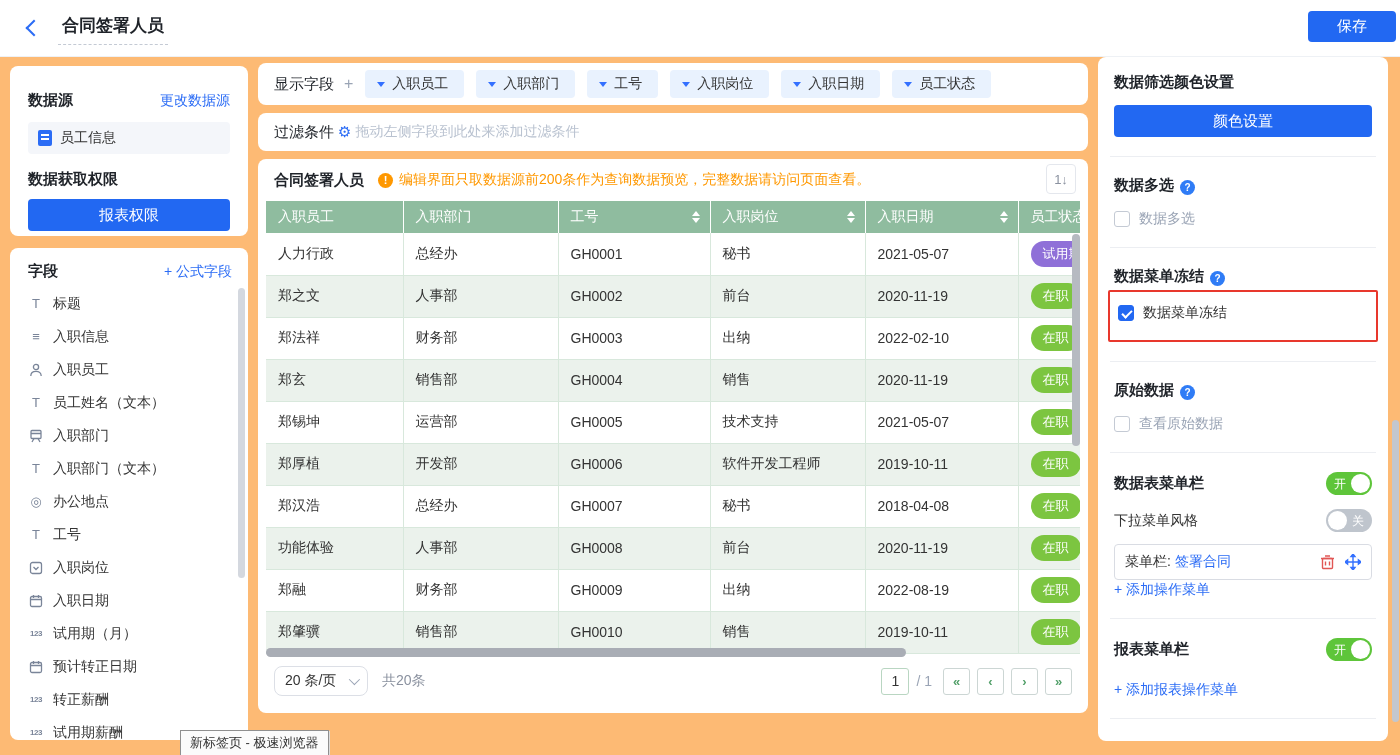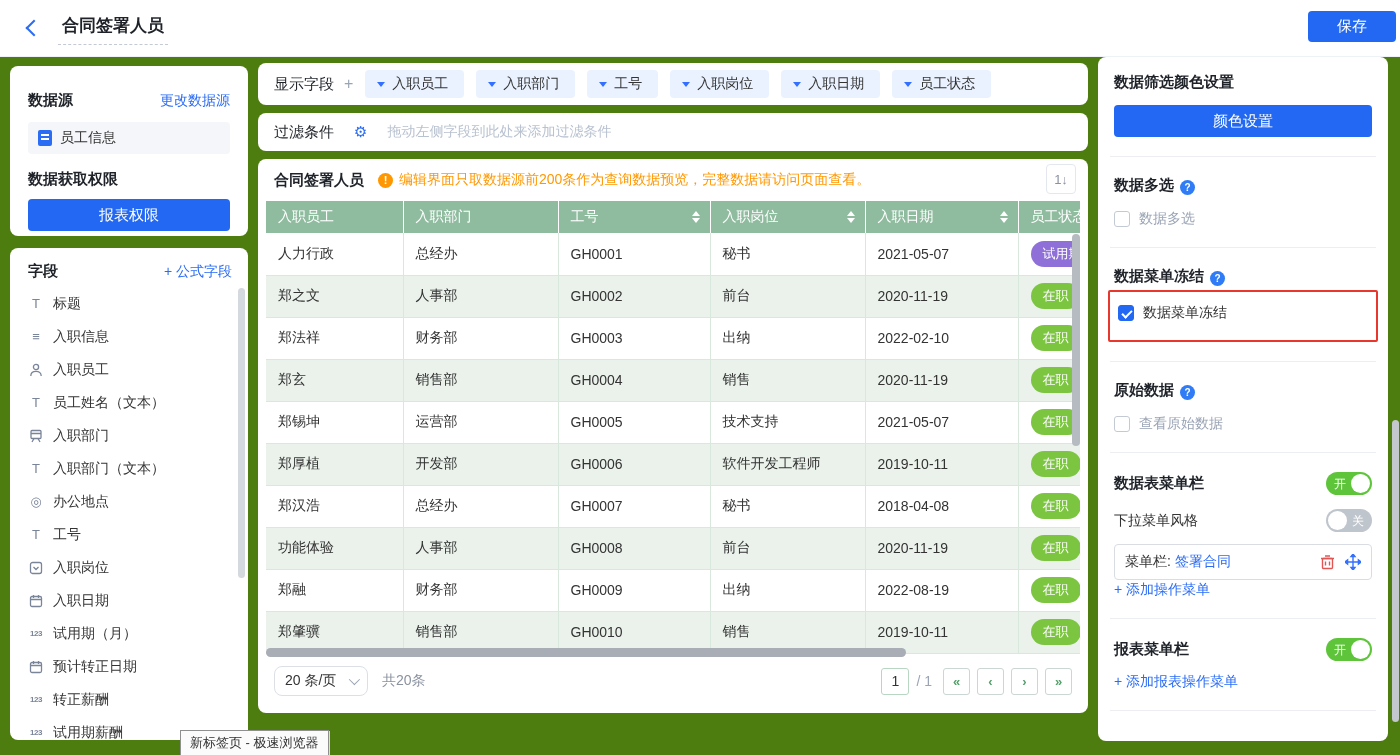--- a/index.html
+++ b/index.html
@@ -1,18 +1,18 @@
 <!DOCTYPE html>
 <html><head>
 <meta charset="utf-8">
 <style>
   * { margin:0; padding:0; box-sizing:border-box; }
   html,body { width:1400px; height:755px; overflow:hidden;
     font-family:"Liberation Sans","DejaVu Sans",sans-serif; }
-  #app { position:relative; width:1400px; height:755px; background:#4d7c0f; overflow:hidden; }
+  #app { position:relative; width:1400px; height:755px; background:#fdba74; overflow:hidden; }
 
   
   .topbar { position:absolute; left:0; top:0; right:0; height:57px; background:#fff;
     border-bottom:1px solid #eef1f5; display:flex; align-items:center; padding:0 0 0 28px; }
   .back-btn { width:12px; height:12px; border-left:2px solid #2b6cf5; border-bottom:2px solid #2b6cf5;
     transform:rotate(45deg); cursor:pointer; flex:0 0 auto; }
   .page-title { margin-left:18px; font-size:17px; font-weight:bold; color:#1f2329;
     border-bottom:1px dashed #c4cad4; padding:2px 4px 7px 4px; }
   .save-btn { position:absolute; right:4px; top:11px; width:88px; height:31px; background:#2268f2;
     color:#fff; font-size:15px; border:none; border-radius:4px; cursor:pointer; }
@@ -52,21 +52,21 @@
     align-items:center; padding:0 16px; gap:10px; }
   .lbl { font-size:15px; color:#1f2329; font-weight:bold; white-space:nowrap; }
   .plus-gray { color:#9aa4b5; font-size:16px; margin-right:2px; cursor:pointer; }
   .chips { display:flex; gap:12px; }
   .chip { height:28px; background:#e9f2fe; border-radius:4px; display:flex; align-items:center;
     padding:0 16px 0 12px; gap:7px; font-size:14px; color:#333; cursor:pointer; white-space:nowrap; }
   .chip .caret { width:0; height:0; border-left:4px solid transparent; border-right:4px solid transparent;
     border-top:5px solid #3370ff; }
 
   .card-filter { left:258px; top:113px; width:830px; height:38px; display:flex;
-    align-items:center; padding:0 16px; gap:20px; }
+    align-items:center; padding:0 16px; gap:4px; }
   .gear { color:#2b6cf5; font-size:15px; }
   .filter-ph { color:#b9c2d0; font-size:14px; }
 
   .card-table { left:258px; top:159px; width:830px; height:554px; padding:0 8px; overflow:hidden; }
   .table-titlebar { height:42px; display:flex; align-items:center; padding:0 8px; gap:14px; position:relative;}
   .warn { display:flex; align-items:center; gap:6px; }
   .warn-ic { width:15px; height:15px; border-radius:50%; background:#ff9800; color:#fff;
     font-size:11px; font-weight:bold; display:flex; align-items:center; justify-content:center; flex:0 0 auto;}
   .warn-txt { color:#ff9800; font-size:14px; }
   .sort-tool { position:absolute; right:4px; top:5px; width:30px; height:30px; border:1px solid #e4e7ed;
@@ -525,20 +525,20 @@
 
     <div class="toggle-row">
       <span class="sec-title">
         <span>报表菜单栏</span>
       </span>
       <span class="toggle on" id="tg-report">
         <span class="t-lbl">开</span>
           <span class="knob"></span>
       </span>
     </div>
-    <a class="link add-link" style="margin-top:12px">+ 添加报表操作菜单</a>
+    <a class="link add-link" style="margin-top:20px">+ 添加报表操作菜单</a>
 
     <hr class="divider">
   </div>
 
   <div class="tooltip">新标签页 - 极速浏览器</div>
   <div class="win-scroll"></div>
 </div>
 
 </body></html>

